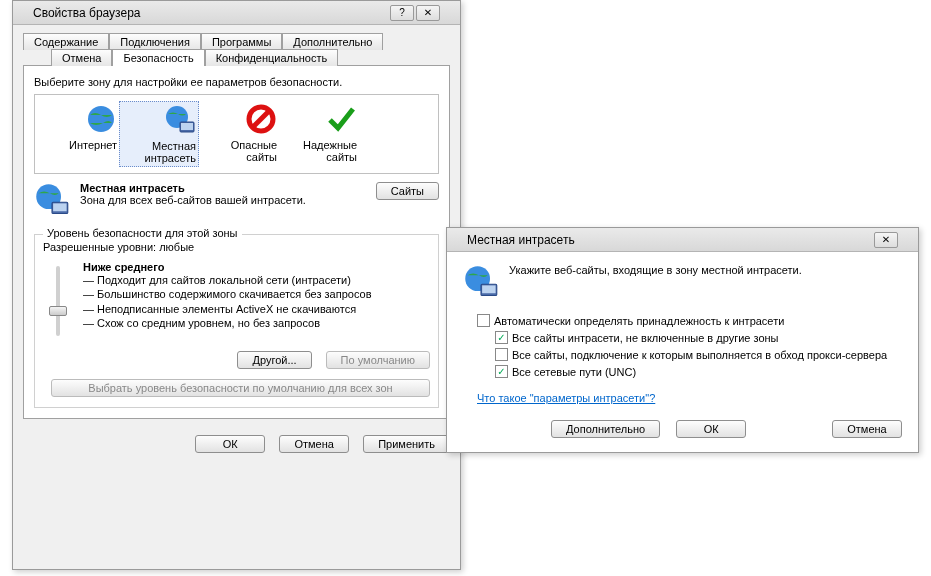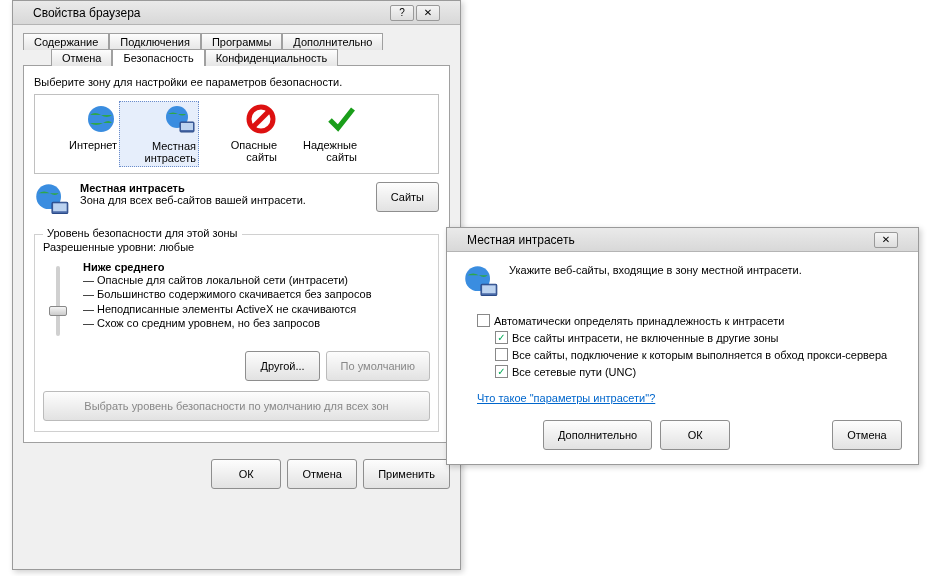--- a/index.html
+++ b/index.html
@@ -80,24 +80,25 @@
   width: 32px; height: 32px;
   margin: 0 auto;
 }
 .desc-row { display: flex; align-items: flex-start; margin-top: 8px; gap: 6px; }
 .desc-row .dicon { width: 40px; }
 .desc-row .dtext b { font-size: 11px; }
 .wbutton {
   background: linear-gradient(to bottom,#fdfdfd,#e2e2e2);
   border: 1px solid #8e8e8e;
   border-radius: 3px;
-  padding: 8px 14px;
+  padding: 2px 14px;
   font-size: 11px;
   font-family: inherit;
   cursor: default;
+  margin-left: 8px;
 }
 .group {
   border: 1px solid #d0d0d0;
   margin-top: 14px;
   padding: 6px 8px 10px;
   position: relative;
 }
 .group .glabel {
   position: absolute;
   top: -8px; left: 8px;
@@ -229,21 +230,21 @@
         <span class="glabel">Уровень безопасности для этой зоны</span>
         <div>Разрешенные уровни: любые</div>
         <div class="slider-area">
           <div class="vslider">
             <div class="vtrack">
                 <div class="vthumb"></div>
               </div>
           </div>
           <div class="slider-text">
             <b>Ниже среднего</b>
-            <div>— Опасные для сайтов локальной сети (интрасети)</div>
+            <div>— Подходит для сайтов локальной сети (интрасети)</div>
             <div>— Большинство содержимого скачивается без запросов</div>
             <div>— Неподписанные элементы ActiveX не скачиваются</div>
             <div>— Схож со средним уровнем, но без запросов</div>
           </div>
         </div>
         <div class="btnrow indented">
           <button class="wbutton">Другой...</button>
           <button class="wbutton disabled-btn">По умолчанию</button>
         </div>
         <div class="btnrow">

